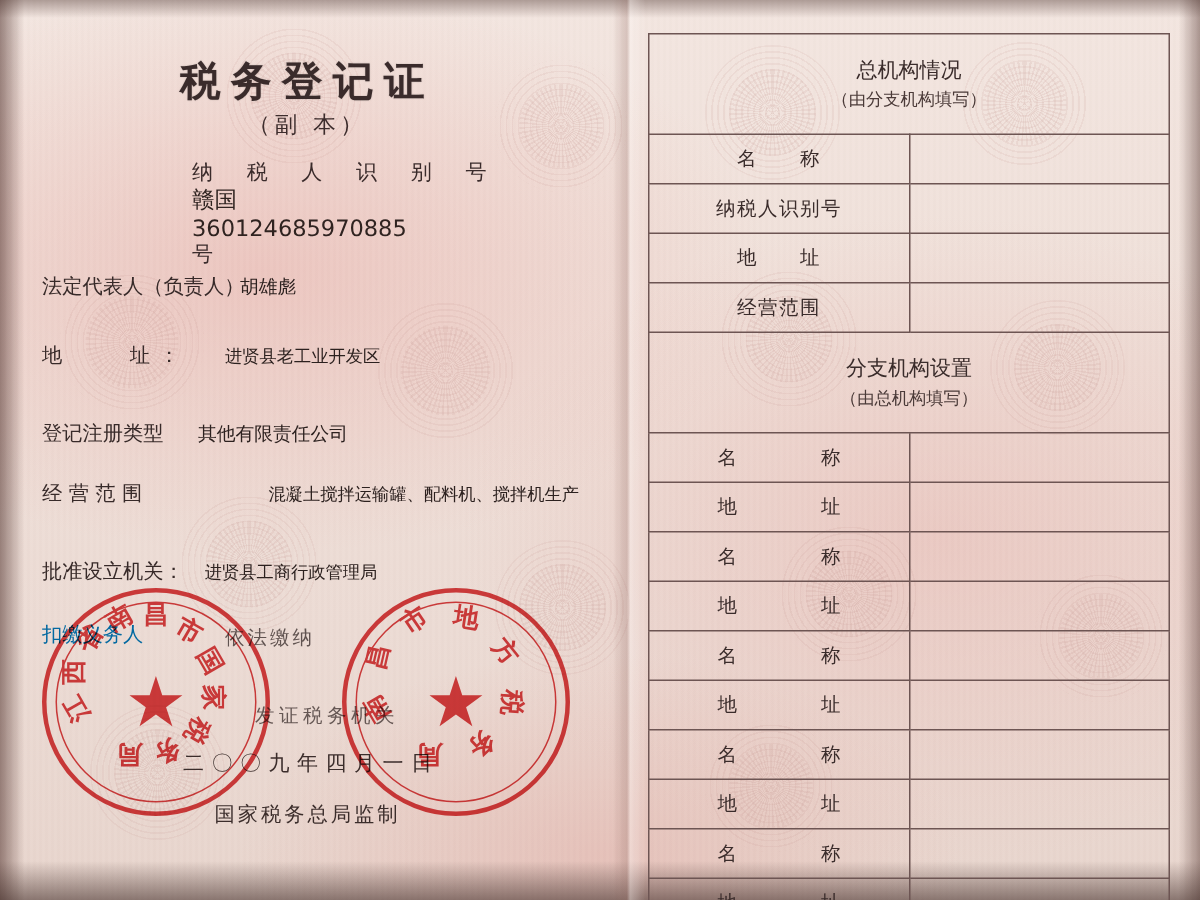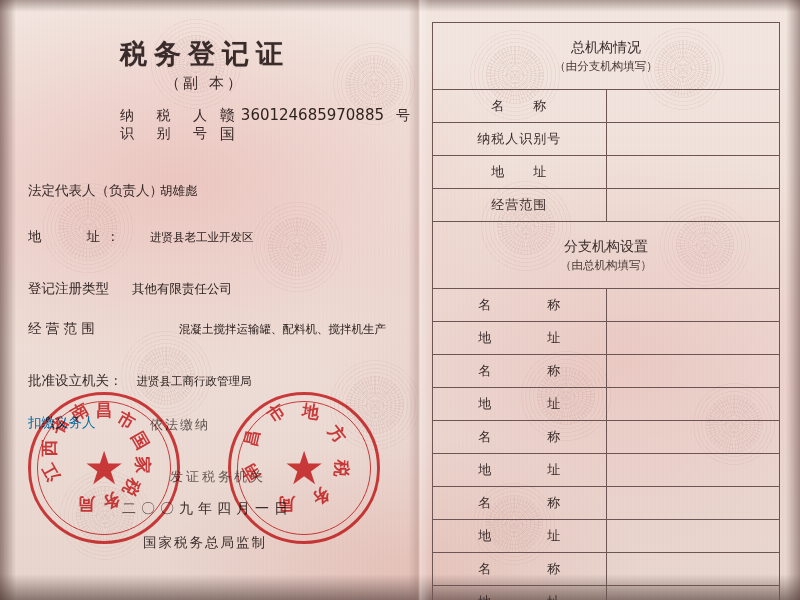--- a/index.html
+++ b/index.html
@@ -94,20 +94,21 @@
     color: #3d2d2d;
   }
   .tax-no-row {
     position: absolute;
     left: 120px; top: 106px;
     display: flex;
     align-items: baseline;
     color: #3a2b2b;
     font-family: "DejaVu Serif", "Liberation Serif", serif;
     font-size: 14px;
+    flex-direction: column;
   }
   .tax-no-label { letter-spacing: 9px; }
   .tax-no-value {
     font-family: "DejaVu Sans", "Liberation Sans", sans-serif;
     font-size: 15px;
     color: #2f2320;
     margin: 0 4px 0 2px;
     letter-spacing: 0px;
   }
   .tax-no-suffix { letter-spacing: 0px; margin-left: 8px; }

